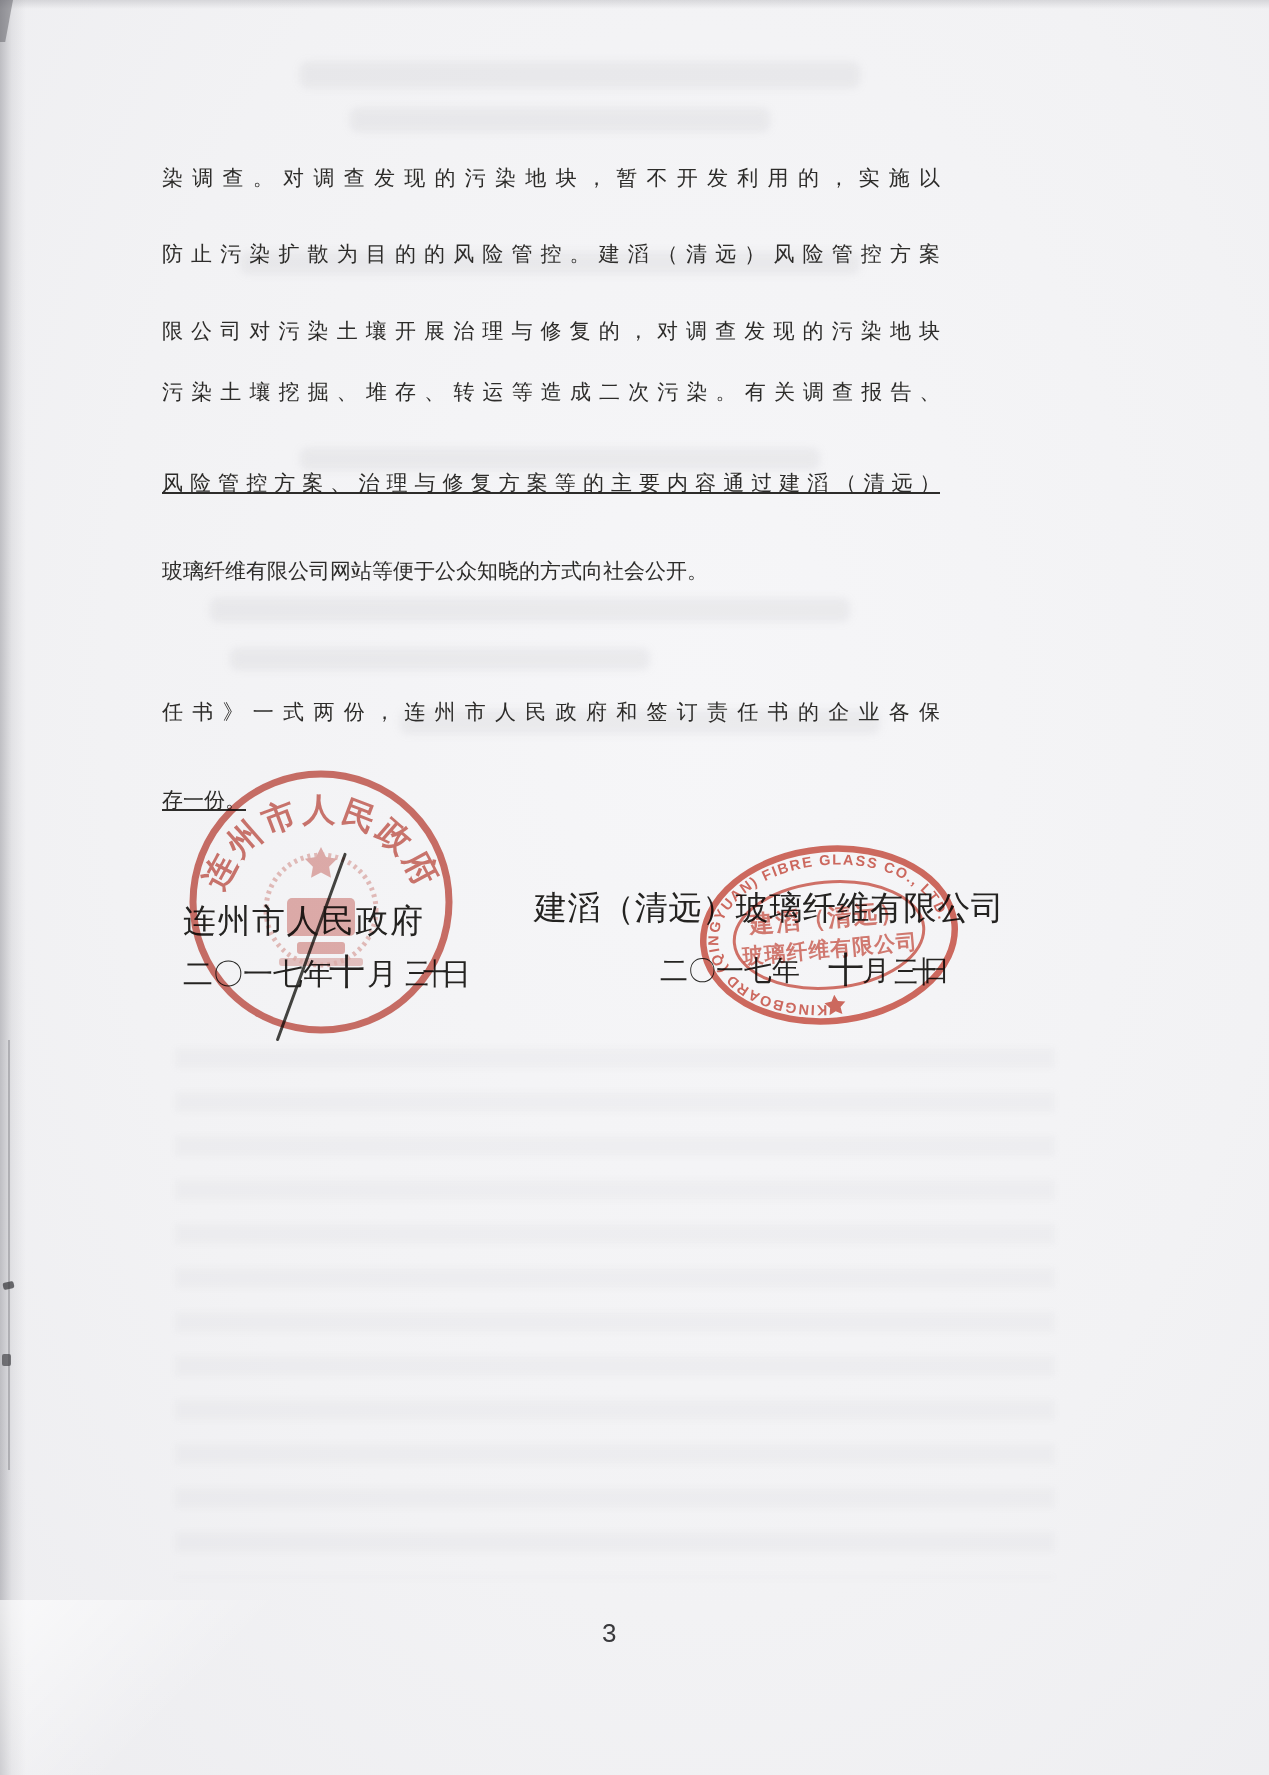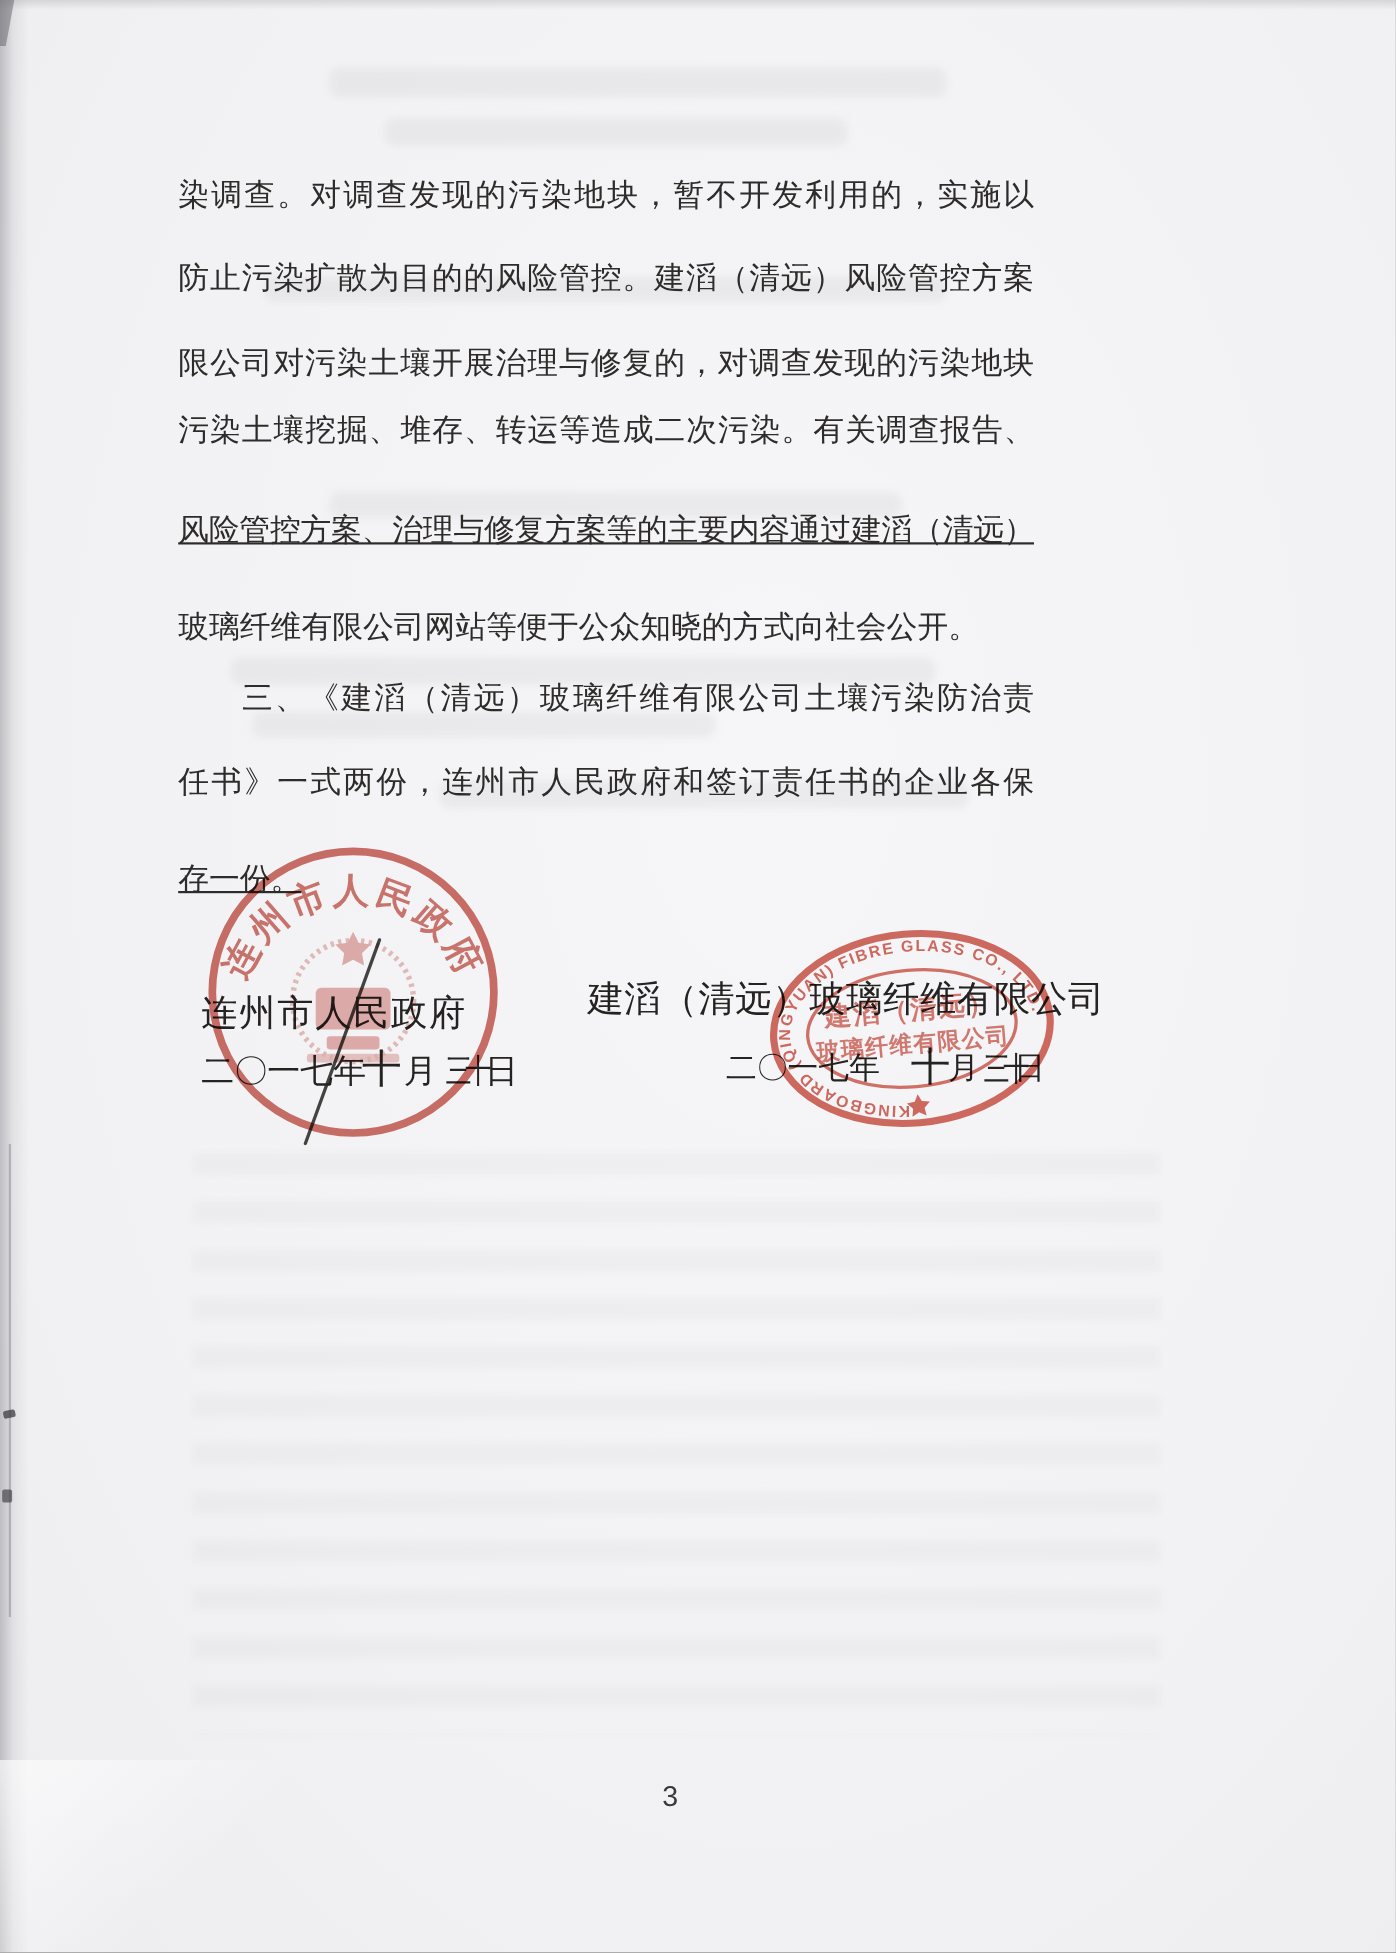--- a/index.html
+++ b/index.html
@@ -23,21 +23,21 @@
     clip-path:polygon(0 0,100% 0,40% 100%,0 100%);}
   .mark-a{position:absolute;left:3px;top:1282px;width:11px;height:7px;background:#3c3c40;opacity:.75;border-radius:2px;transform:rotate(-12deg);}
   .mark-b{position:absolute;left:2px;top:1354px;width:9px;height:12px;background:#46464a;opacity:.7;border-radius:2px;}
   .smudge{position:absolute;background:rgba(140,142,152,.10);filter:blur(4px);border-radius:8px;}
   .bleed-rows{position:absolute;left:175px;top:1048px;width:880px;height:530px;opacity:.5;
     background:repeating-linear-gradient(180deg,rgba(138,140,150,.10) 0 20px,rgba(0,0,0,0) 20px 44px);
     filter:blur(3px);}
   .fold-bl{position:absolute;left:0;top:1600px;width:300px;height:175px;
     background:linear-gradient(135deg,rgba(255,255,255,.65),rgba(255,255,255,0) 60%);}
   
-  .bline{position:absolute;left:162px;width:778px;font-size:28px;line-height:40px;
+  .bline{position:absolute;left:162px;width:778px;font-size:21px;line-height:40px;
     letter-spacing:0;color:#2d2c2a;text-align:justify;text-align-last:justify;white-space:nowrap;}
   .last-left{text-align-last:left;margin-top:11px;}
   .tight{letter-spacing:-0.6px;}
   .indent2{padding-left:58px;width:720px;}
   
   .sig-name{position:absolute;font-size:33px;letter-spacing:1.5px;color:#242321;white-space:nowrap;z-index:2;}
   .sig-date{position:absolute;height:56px;color:#242321;z-index:2;}
   .sig-date span{position:absolute;top:6px;font-size:30px;white-space:nowrap;}
   .hw{font-size:36px !important;top:0 !important;font-weight:400;}
   .hw-day{font-size:24px !important;letter-spacing:-6px;top:10px !important;transform:scaleY(1.25);}
@@ -72,21 +72,20 @@
   <div class="smudge" style="left:230px;top:648px;width:420px;height:22px;"></div>
   <div class="smudge" style="left:400px;top:710px;width:480px;height:24px;"></div>
   <div class="bleed-rows"></div>
 
   <div class="bline" style="top:158px;">染调查。对调查发现的污染地块，暂不开发利用的，实施以</div>
   <div class="bline" style="top:234px;">防止污染扩散为目的的风险管控。建滔（清远）风险管控方案</div>
   <div class="bline" style="top:311px;">限公司对污染土壤开展治理与修复的，对调查发现的污染地块</div>
   <div class="bline tight" style="top:372px;">污染土壤挖掘、堆存、转运等造成二次污染。有关调查报告、</div>
   <div class="bline tight" style="top:463px;text-decoration:underline;">风险管控方案、治理与修复方案等的主要内容通过建滔（清远）</div>
   <div class="bline last-left" style="top:540px;">玻璃纤维有限公司网站等便于公众知晓的方式向社会公开。</div>
-  <div class="bline indent2" style="top:616px;">三、《建滔（清远）玻璃纤维有限公司土壤污染防治责</div>
   <div class="bline" style="top:692px;">任书》一式两份，连州市人民政府和签订责任书的企业各保</div>
   <div class="bline last-left" style="top:769px;text-decoration:underline;">存一份。</div>
 
   <div class="sig-name" style="left:183px;top:899px;">连州市人民政府</div>
   <div class="sig-date" style="left:183px;top:948px;width:330px;">
     <span style="left:0;">二〇一七年</span>
     <span class="hw" style="left:146px;">十</span>
     <span style="left:184px;">月</span>
     <span class="hw-day" style="left:222px;">三十</span>
     <span style="left:258px;">日</span>

